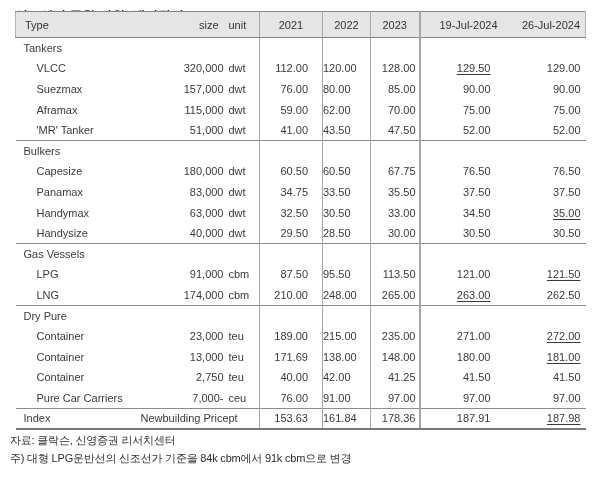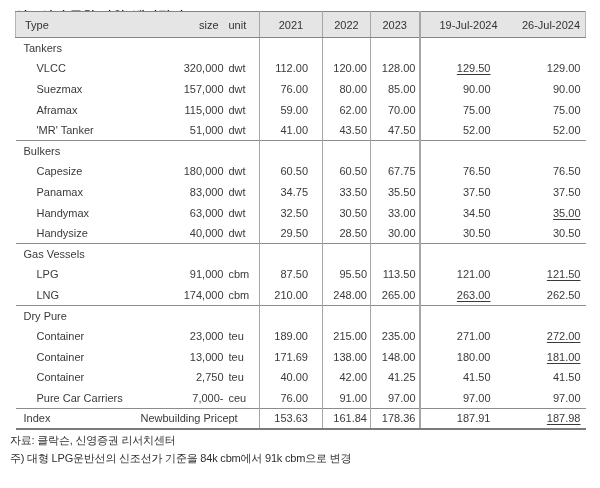--- a/index.html
+++ b/index.html
@@ -32,21 +32,21 @@
   
   .c0{text-align:left;padding-left:21px;}
   .c0.sec{padding-left:8px;}
   th.c0{text-align:left;padding-left:9px;}
   .c1{text-align:right;padding-right:5px;}
   th.c1{padding-right:10px;}
   .c2{text-align:left;}
   td.c2,th.c2{border-right:1px solid var(--vl);}
   .c3{text-align:right;padding-right:14px;}
   td.c3,th.c3{border-right:1px solid var(--vl);}
-  .c4{text-align:right;padding-right:3px;}
+  .c4{text-align:left;padding-right:3px;}
   td.c4,th.c4{border-right:1px solid var(--vl);}
   .c5{text-align:right;padding-right:3px;}
   td.c5,th.c5{border-right:2px solid var(--vl);}
   .c6{text-align:right;padding-right:12px;}
   .c7{text-align:right;padding-right:5px;}
   th.c3,th.c4,th.c5{text-align:center;padding-right:0;}
   th.c6,th.c7{padding-right:5px;}
   tr.sep td{border-top:1px solid var(--sep);}
   tr.index-row td{border-top:1px solid var(--sep);border-bottom:2px solid #7a7a7a;}
   .ul{text-decoration:underline;text-underline-offset:2px;}

